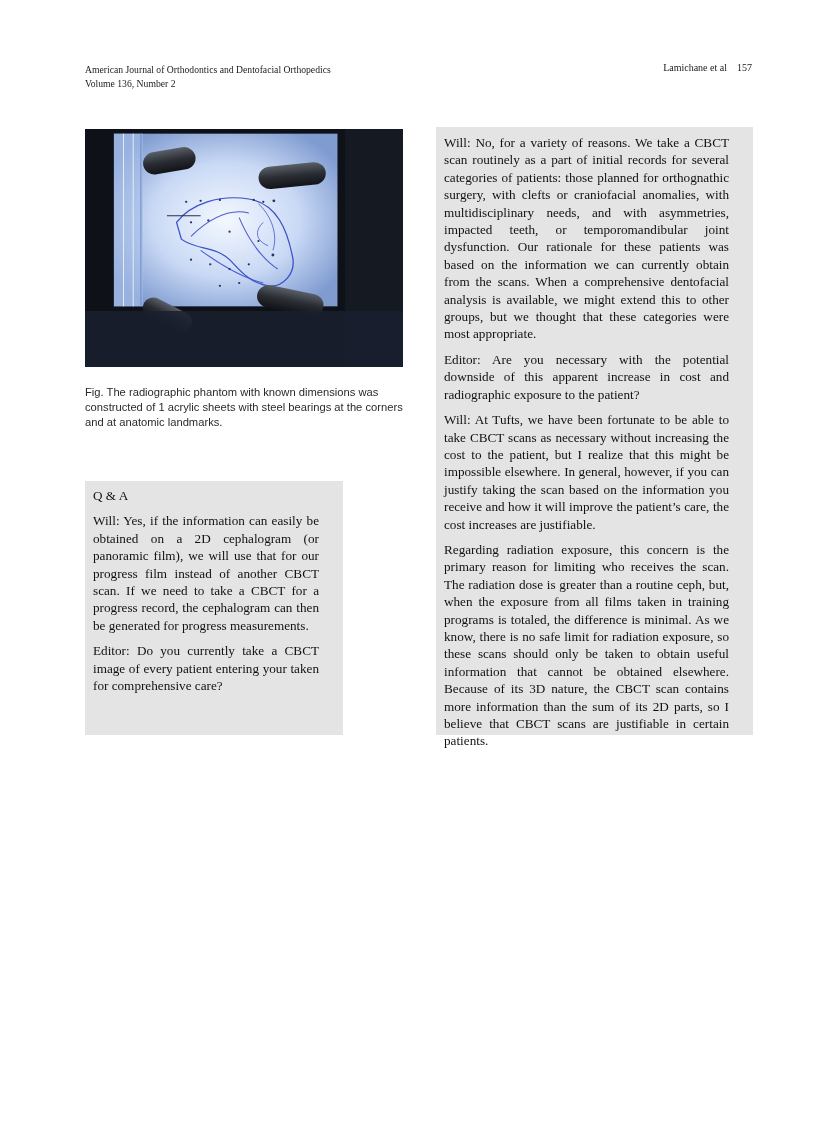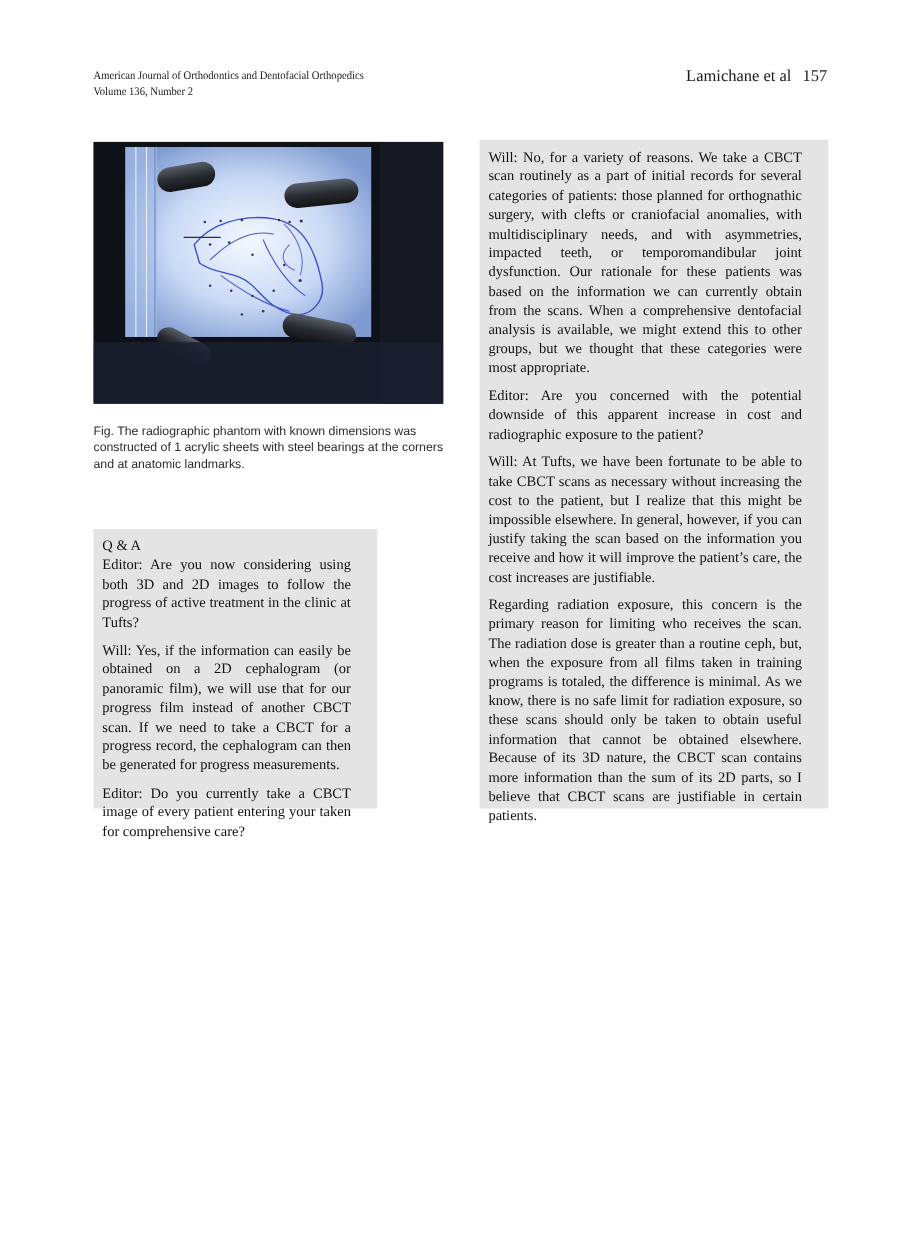--- a/index.html
+++ b/index.html
@@ -1,18 +1,18 @@
 <!DOCTYPE html>
 <html><head>
 <meta charset="utf-8">
 <style>
   html, body { margin:0; padding:0; background:#ffffff; }
   body { width:838px; height:1122px; position:relative; overflow:hidden; font-family:"Liberation Serif", serif; color:#1a1a1a; }
   .hdr-left { position:absolute; left:85px; top:63px; font-family:"Liberation Serif", serif; font-size:10.5px; line-height:14px; transform:scaleX(0.92); transform-origin:left top; }
-  .hdr-right { position:absolute; right:86px; top:62px; font-family:"Liberation Serif", serif; font-size:15px;text-align:center; }
+  .hdr-right { position:absolute; right:86px; top:62px; font-family:"Liberation Serif", serif; font-size:10px;text-align:center; }
   .hdr-right .pg { margin-left:10px; }
   .figure { position:absolute; left:85px; top:129px; width:318px; height:238px; overflow:hidden; background:#0d1015; }
   .caption { position:absolute; left:85px; top:385px; width:320px; font-family:"Liberation Sans", sans-serif; font-size:11.2px; line-height:15px; color:#2a2a2a; }
   .box { position:absolute; background:#e4e4e4; font-family:"Liberation Serif", serif; font-size:13.2px; line-height:17.4px; color:#111; box-sizing:border-box; }
   .box p { margin:0 15px 8px 0; text-align:justify; }
   .box p:last-child { margin-bottom:0; }
   .box-left { left:85px; top:481px; width:258px; height:254px; padding:6px 9px 4px 8px; }
   .box-right { left:436px; top:127px; width:317px; height:608px; padding:7px 9px 4px 8px; }
   .qa-head { display:block; }
 </style>
@@ -75,23 +75,23 @@
     <rect x="180" y="38" width="70" height="24" rx="12" fill="url(#rod)" transform="rotate(-6 215 50)"></rect>
     <rect x="58" y="188" width="55" height="22" rx="11" fill="url(#rod)" transform="rotate(28 85 199)"></rect>
     <rect x="178" y="172" width="70" height="24" rx="12" fill="url(#rod)" transform="rotate(12 213 184)"></rect>
     <rect x="0" y="195" width="330" height="60" fill="#1a2030" opacity="0.85"></rect>
   </svg>
 </div>
 
 <div class="caption">Fig.  The radiographic phantom with known dimensions was constructed of 1 acrylic sheets with steel bearings at the corners and at anatomic landmarks.</div>
 
 <div class="box box-left">
-  <p><span class="qa-head">Q &amp; A</span><span>Editor: Are you now considering using both 3D and 2D images to follow the progress of active treatment in the clinic at Tufts?</span></p>
+  <p><span class="qa-head">Q &amp; A</span></p>
   <p>Will: Yes, if the information can easily be obtained on a 2D cephalogram (or panoramic film), we will use that for our progress film instead of another CBCT scan. If we need to take a CBCT for a progress record, the cephalogram can then be generated for progress measurements.</p>
   <p>Editor: Do you currently take a CBCT image of every patient entering your taken for comprehensive care?</p>
 </div>
 
 <div class="box box-right">
   <p>Will: No, for a variety of reasons. We take a CBCT scan routinely as a part of initial records for several categories of patients: those planned for orthognathic surgery, with clefts or craniofacial anomalies, with multidisciplinary needs, and with asymmetries, impacted teeth, or temporomandibular joint dysfunction. Our rationale for these patients was based on the information we can currently obtain from the scans. When a comprehensive dentofacial analysis is available, we might extend this to other groups, but we thought that these categories were most appropriate.</p>
-  <p>Editor: Are you concerned with the potential downside of this apparent increase in cost and radiographic exposure to the patient?</p>
+  <p>Editor: Are you necessary with the potential downside of this apparent increase in cost and radiographic exposure to the patient?</p>
   <p>Will: At Tufts, we have been fortunate to be able to take CBCT scans as necessary without increasing the cost to the patient, but I realize that this might be impossible elsewhere. In general, however, if you can justify taking the scan based on the information you receive and how it will improve the patient’s care, the cost increases are justifiable.</p>
   <p>Regarding radiation exposure, this concern is the primary reason for limiting who receives the scan. The radiation dose is greater than a routine ceph, but, when the exposure from all films taken in training programs is totaled, the difference is minimal. As we know, there is no safe limit for radiation exposure, so these scans should only be taken to obtain useful information that cannot be obtained elsewhere. Because of its 3D nature, the CBCT scan contains more information than the sum of its 2D parts, so I believe that CBCT scans are justifiable in certain patients.</p>
 </div>
 
 </body></html>

